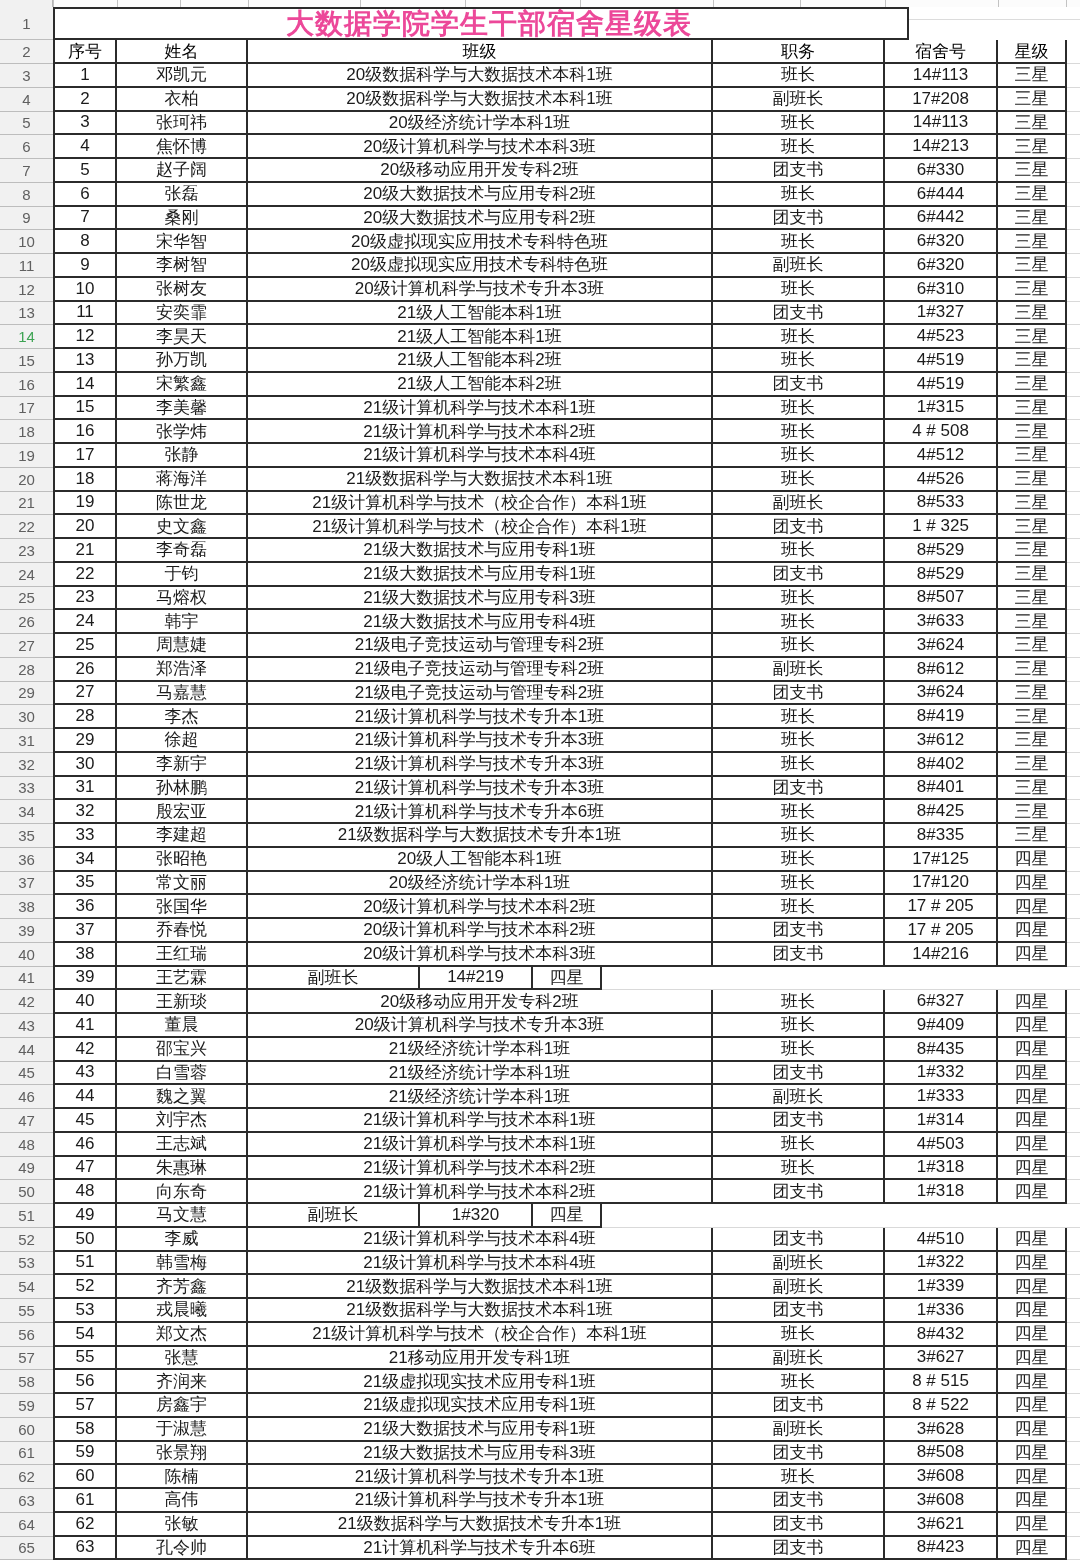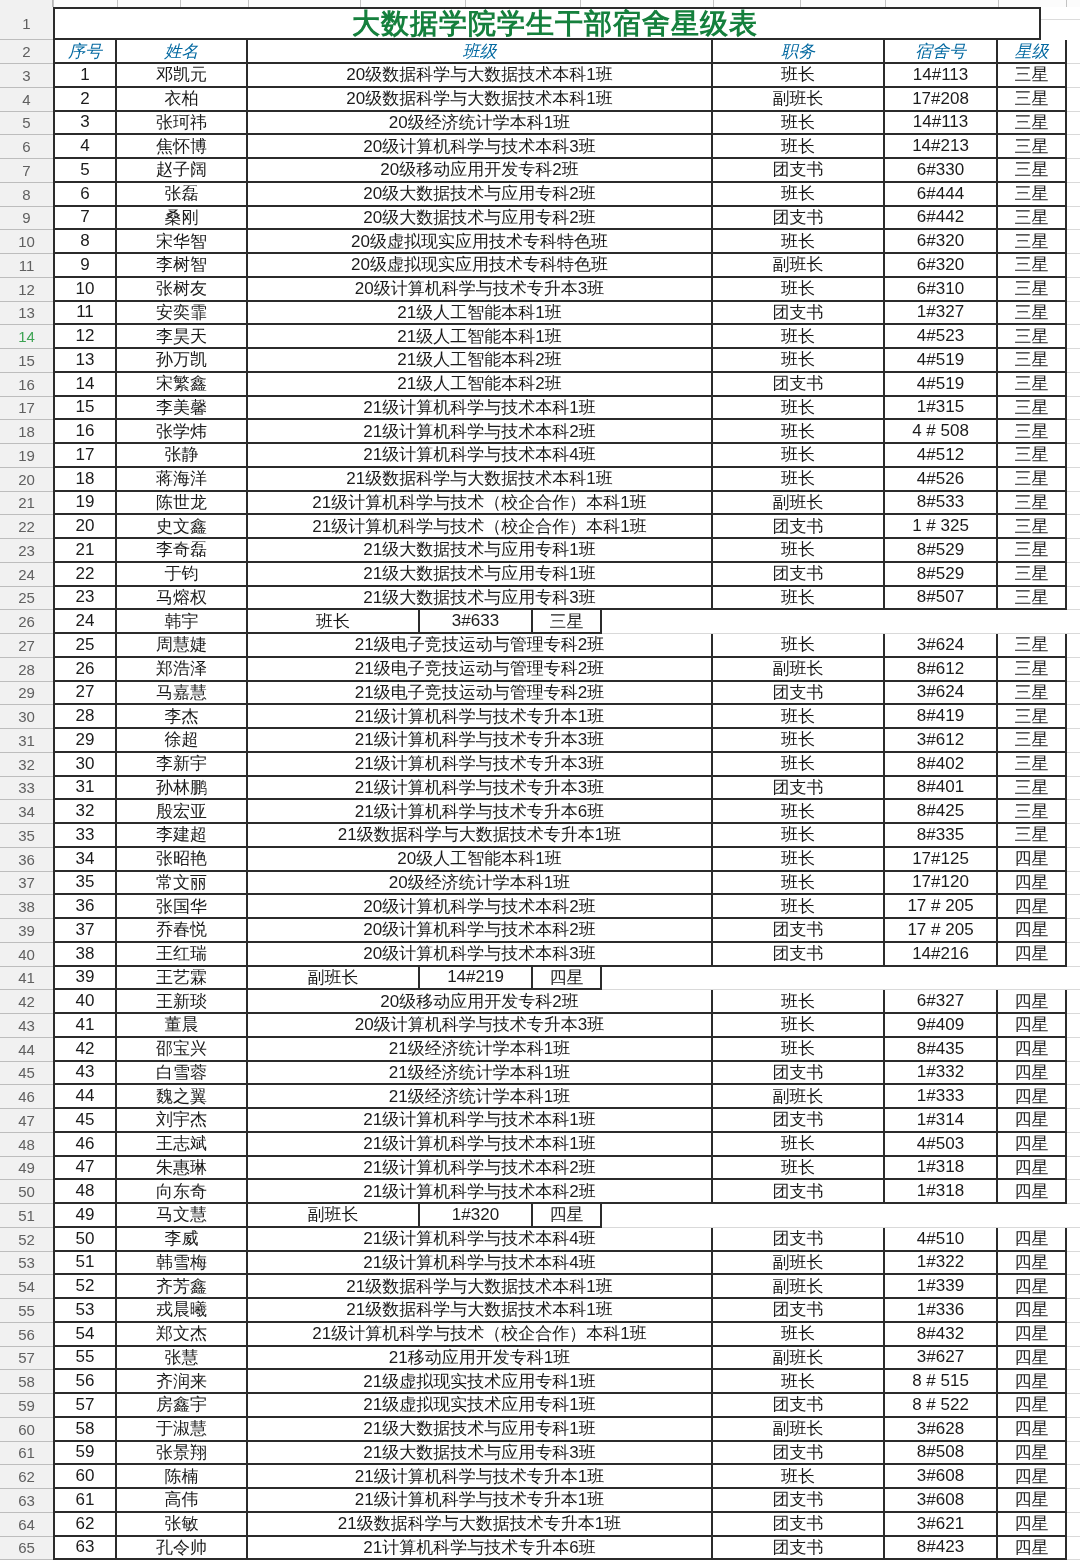--- a/index.html
+++ b/index.html
@@ -26,29 +26,29 @@
     font-size:17px;color:#1b1b1b;white-space:nowrap;overflow:hidden;
   }
   .first{border-left:2px solid #2b2b2b;}
   .sliver{flex:1;box-sizing:border-box;background:#ffffff;border-bottom:1px solid #d9d9d9;}
   
   .c-seq{width:64px}.c-name{width:131px}.c-class{width:465px}
   .c-pos{width:172px}.c-dorm{width:113px}.c-star{width:69px}
   
   .title-row{height:33px}
   .title-cell{
-    flex:none;width:988px;box-sizing:border-box;background:#fff;
+    flex:none;width:856px;box-sizing:border-box;background:#fff;
     border:2px solid #2b2b2b;display:flex;align-items:center;justify-content:center;
-    font-size:28px;font-weight:bold;color:#15803d;letter-spacing:1px;white-space:nowrap;overflow:hidden;padding-left:16px;
+    font-size:28px;font-weight:bold;color:#ec4899;letter-spacing:1px;white-space:nowrap;overflow:hidden;padding-left:16px;
   }
   .title-sliver{border-bottom:none;position:relative;}
   .title-sliver:after{content:"";position:absolute;left:0;right:0;top:12px;height:1px;background:#dcdcdc;}
   
   .header-row{height:24px}
-  .header-row .cell{border-top:0;color:#0369a1;font-style:italic;}
+  .header-row .cell{border-top:0;color:#000000;}
   
   .data-row{height:23.75px}
 </style>
 </head>
 <body>
 
 <div class="sheet">
 
   <div class="strip">
     <div class="hdrblock"></div>
@@ -313,20 +313,21 @@
         <div class="cell c-class">21级大数据技术与应用专科3班</div>
         <div class="cell c-pos">班长</div>
         <div class="cell c-dorm">8#507</div>
         <div class="cell c-star">三星</div>
         <div class="sliver"></div>
       </div>
       <div class="row data-row">
         <div class="rowhdr">26</div>
         <div class="cell c-seq first">24</div>
         <div class="cell c-name">韩宇</div>
+        <div class="cell c-class">21级大数据技术与应用专科4班</div>
         <div class="cell c-pos">班长</div>
         <div class="cell c-dorm">3#633</div>
         <div class="cell c-star">三星</div>
         <div class="sliver"></div>
       </div>
       <div class="row data-row">
         <div class="rowhdr">27</div>
         <div class="cell c-seq first">25</div>
         <div class="cell c-name">周慧婕</div>
         <div class="cell c-class">21级电子竞技运动与管理专科2班</div>

